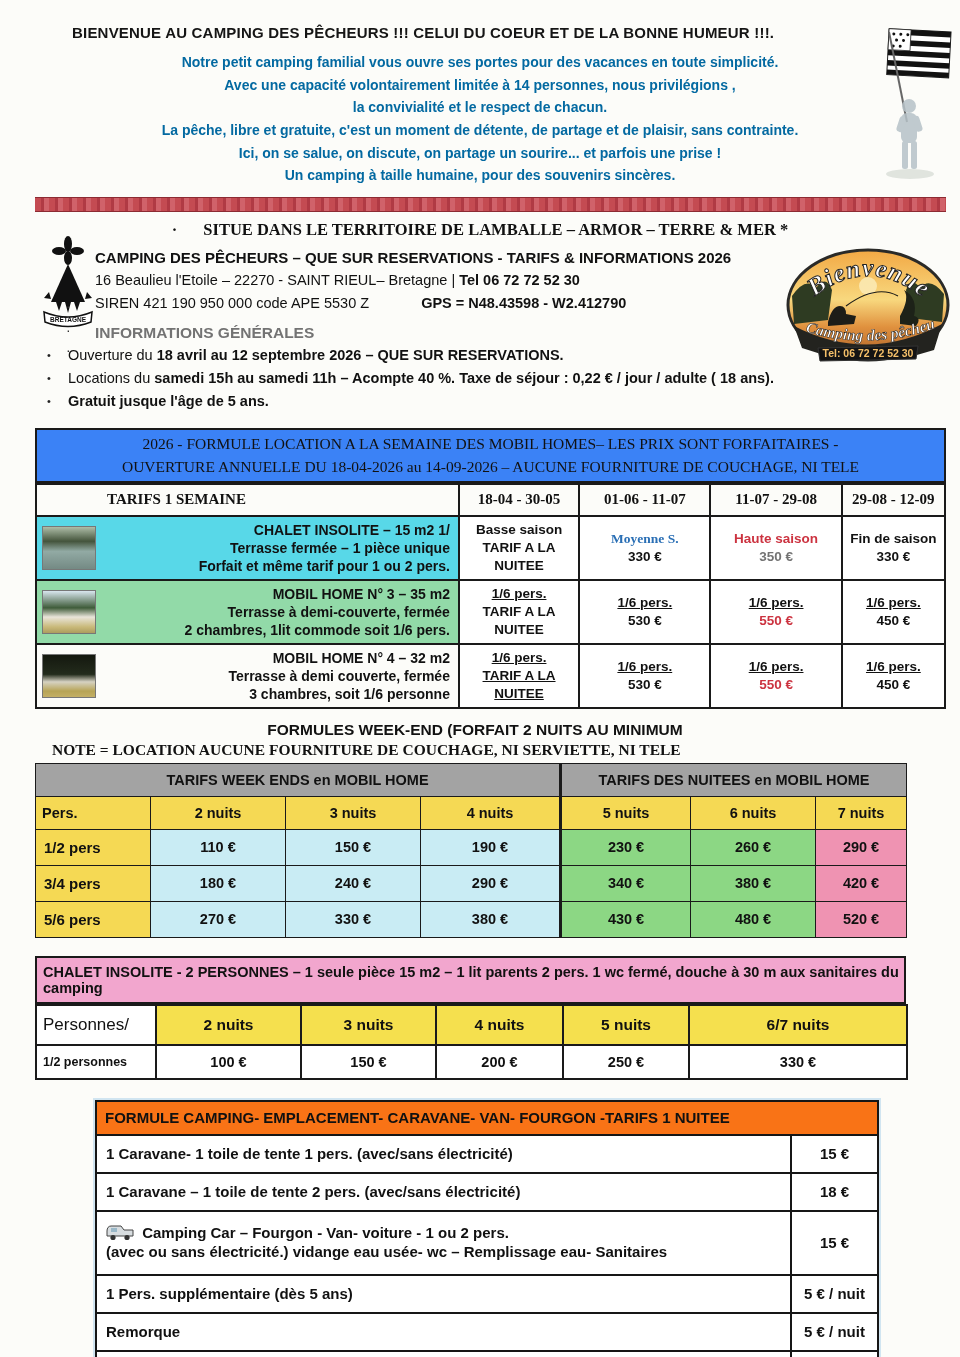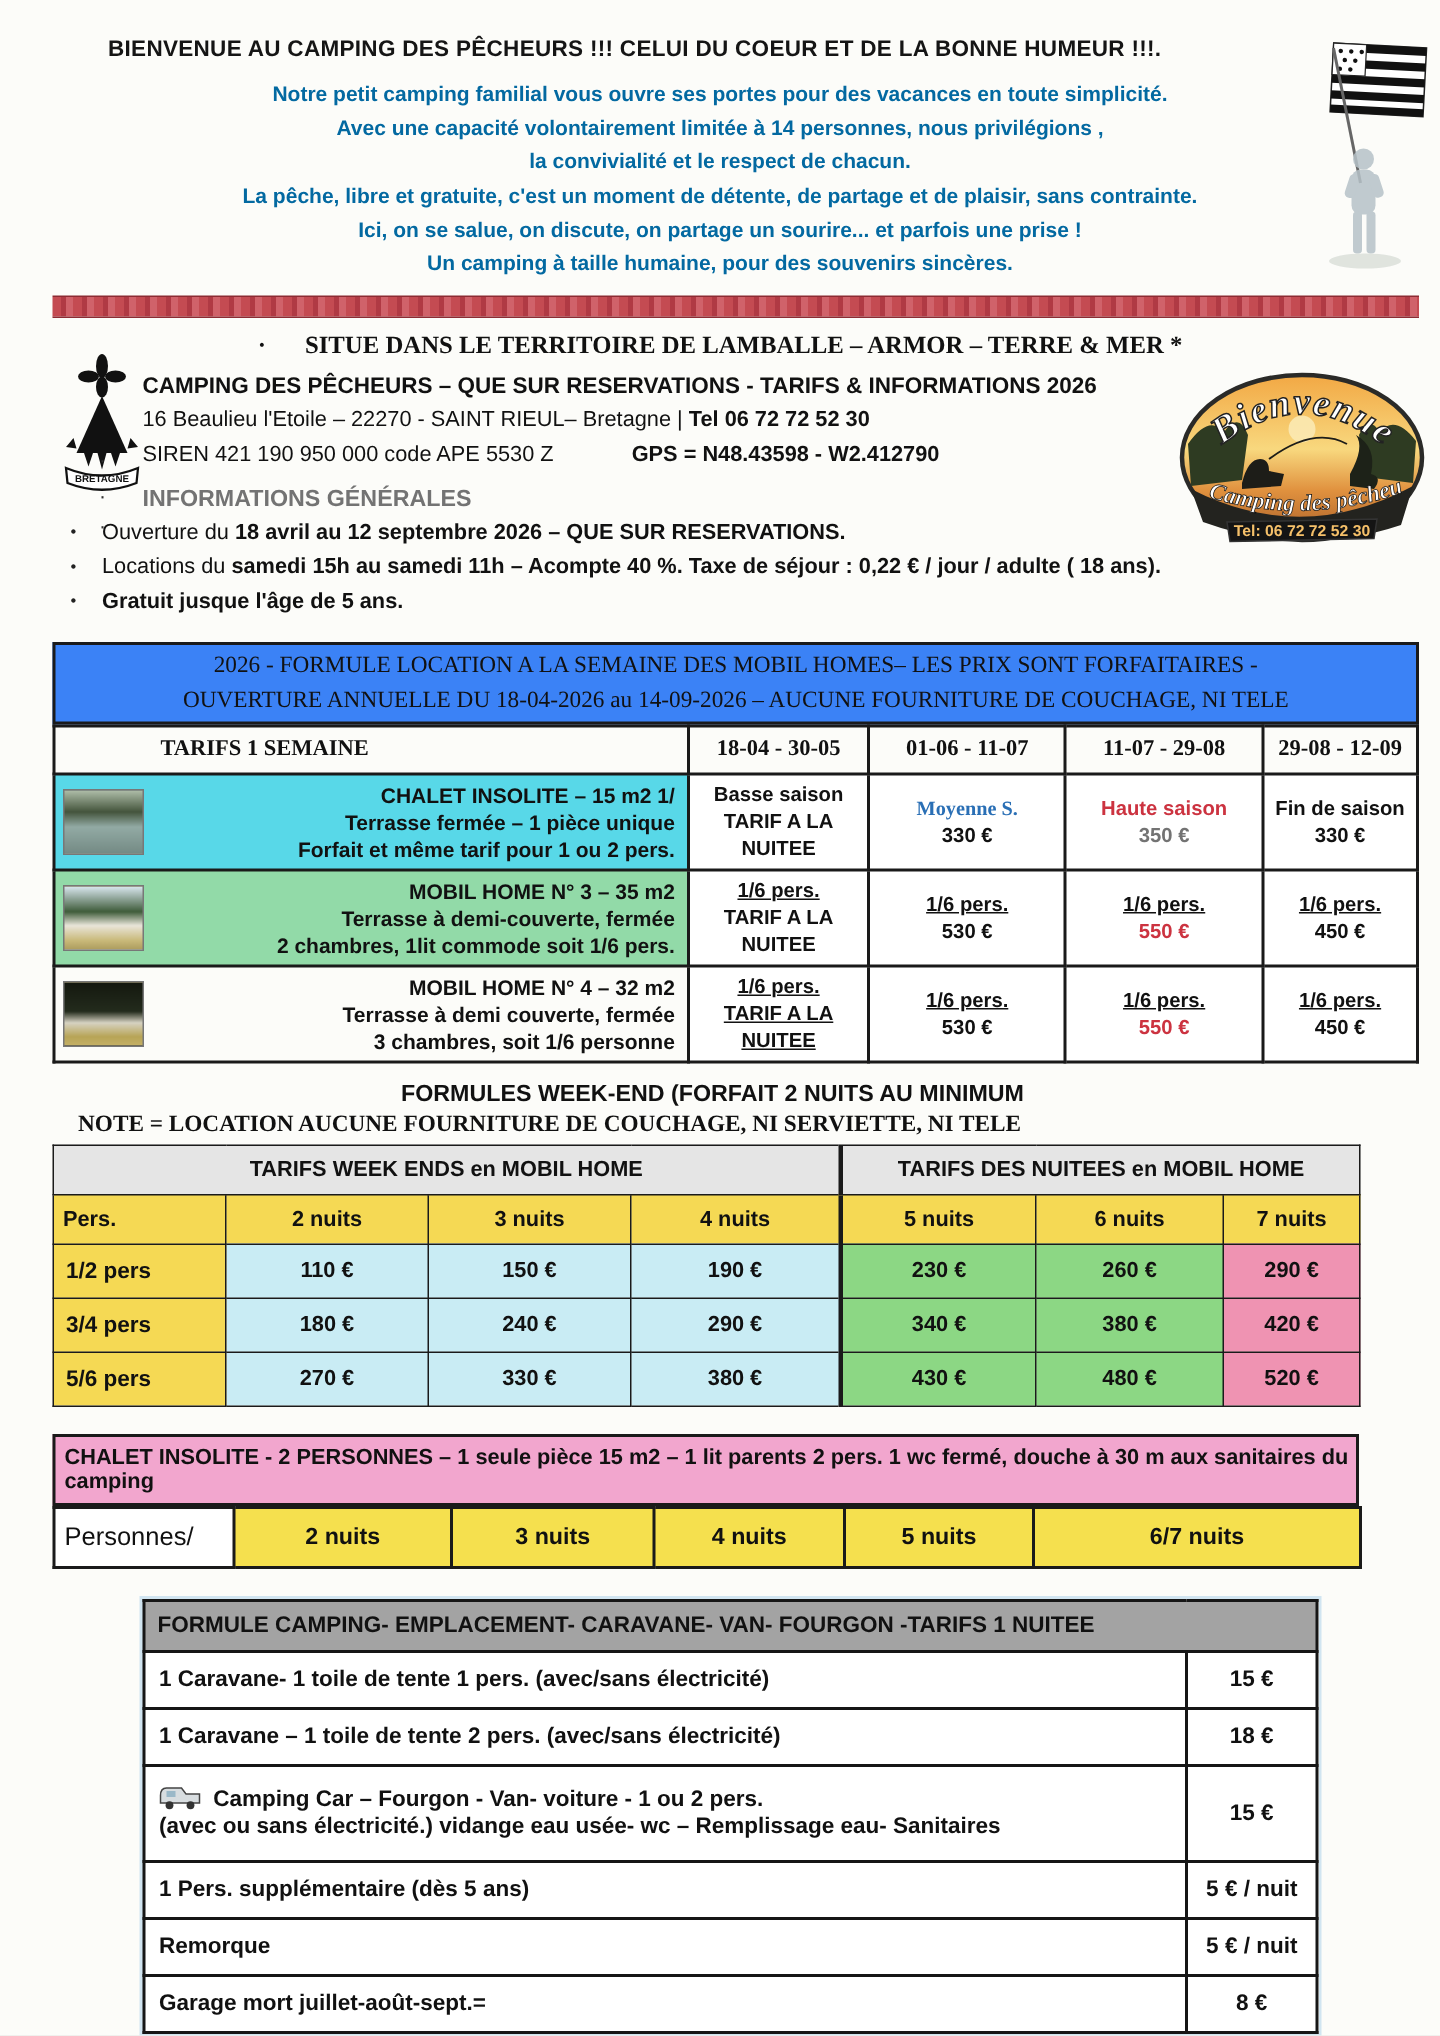--- a/index.html
+++ b/index.html
@@ -47,21 +47,21 @@
   .namelines{flex:1;text-align:right;padding-right:8px;font-size:14px;line-height:1.3;}
   .stack span{display:block;}
   .row-cyan{background:#58d8e8;}
   .row-green{background:#92daa8;}
   .pricecell{background:#fff;line-height:1.35;}
   
   .wk-heading{margin:12px 0 0 35px;width:880px;text-align:center;font-weight:bold;font-size:15.5px;}
   .wk-note{margin:2px 0 0 52px;font-family:"Liberation Serif",serif;font-weight:bold;font-size:15.5px;}
   .wk{margin:4px 0 0 35px;width:871px;table-layout:fixed;}
   .wk td{border:1.5px solid #1a1a1a;text-align:center;font-weight:bold;font-size:14.5px;}
-  .wk .grp{background:#e5e5e5;height:30px;}
+  .wk .grp{background:#a3a3a3;height:30px;}
   .wk .hdr{background:#f5d954;height:30px;}
   .wk .persh{text-align:left;padding-left:6px;}
   .wk .lbl{background:#f5d954;text-align:left;padding-left:8px;font-size:15px;height:33px;}
   .c-blue{background:#c9ecf4;}
   .c-green{background:#8cd784;}
   .c-pink{background:#ef93b2;}
   .thickl{border-left:3px solid #1a1a1a !important;}
   
   .ch2-wrap{margin:18px 0 0 35px;width:871px;}
   .ch2-head{border:2px solid #1a1a1a;background:#f2a6ce;font-weight:bold;font-size:14.5px;
@@ -69,21 +69,21 @@
   .ch2{width:871px;table-layout:fixed;}
   .ch2 td{border:2px solid #1a1a1a;text-align:center;font-size:14.5px;background:#fff;}
   .ch2 .hrow td{height:36px;}
   .ch2 .pers{font-weight:normal;text-align:left;padding-left:6px;font-size:17px;}
   .ch2 .yel{background:#f5e04e;font-weight:bold;font-size:15.5px;}
   .ch2 .vrow td{height:30px;font-weight:bold;}
   .ch2 .rlbl{text-align:left;padding-left:6px;font-size:12.5px;}
   
   .cmp{margin:20px 0 0 95px;width:782px;table-layout:fixed;box-shadow:0 0 0 2px rgba(130,185,225,.35);}
   .cmp td{border:2px solid #161616;font-weight:bold;font-size:15px;background:#fff;vertical-align:middle;}
-  .cmp .chead{background:#a3a3a3;height:30px;padding-left:8px;}
+  .cmp .chead{background:#f97316;height:30px;padding-left:8px;}
   .cmp .lblcell{text-align:left;padding-left:9px;height:34px;line-height:1.25;}
   .cmp .pricecell2{text-align:center;width:87px;}
   .cmp .tall{height:60px;}
   .vanicon{vertical-align:-3px;margin-right:4px;}
   .u{text-decoration:underline;}
 </style>
 </head>
 <body>
 
 <div class="page">
@@ -393,20 +393,28 @@
         </colgroup>
       <tbody>
           <tr class="hrow">
         <td class="pers">Personnes/</td>
         <td class="yel">2 nuits</td>
         <td class="yel">3 nuits</td>
         <td class="yel">4 nuits</td>
         <td class="yel">5 nuits</td>
         <td class="yel">6/7 nuits</td>
       </tr>
+      <tr class="vrow">
+        <td class="rlbl">1/2 personnes</td>
+        <td>100 €</td>
+        <td>150 €</td>
+        <td>200 €</td>
+        <td>250 €</td>
+        <td>330 €</td>
+      </tr>
     </tbody>
       </table>
   </div>
 
   <table class="cmp">
     <colgroup>
         <col style="width:695px">
         <col style="width:87px">
       </colgroup>
     <tbody>

